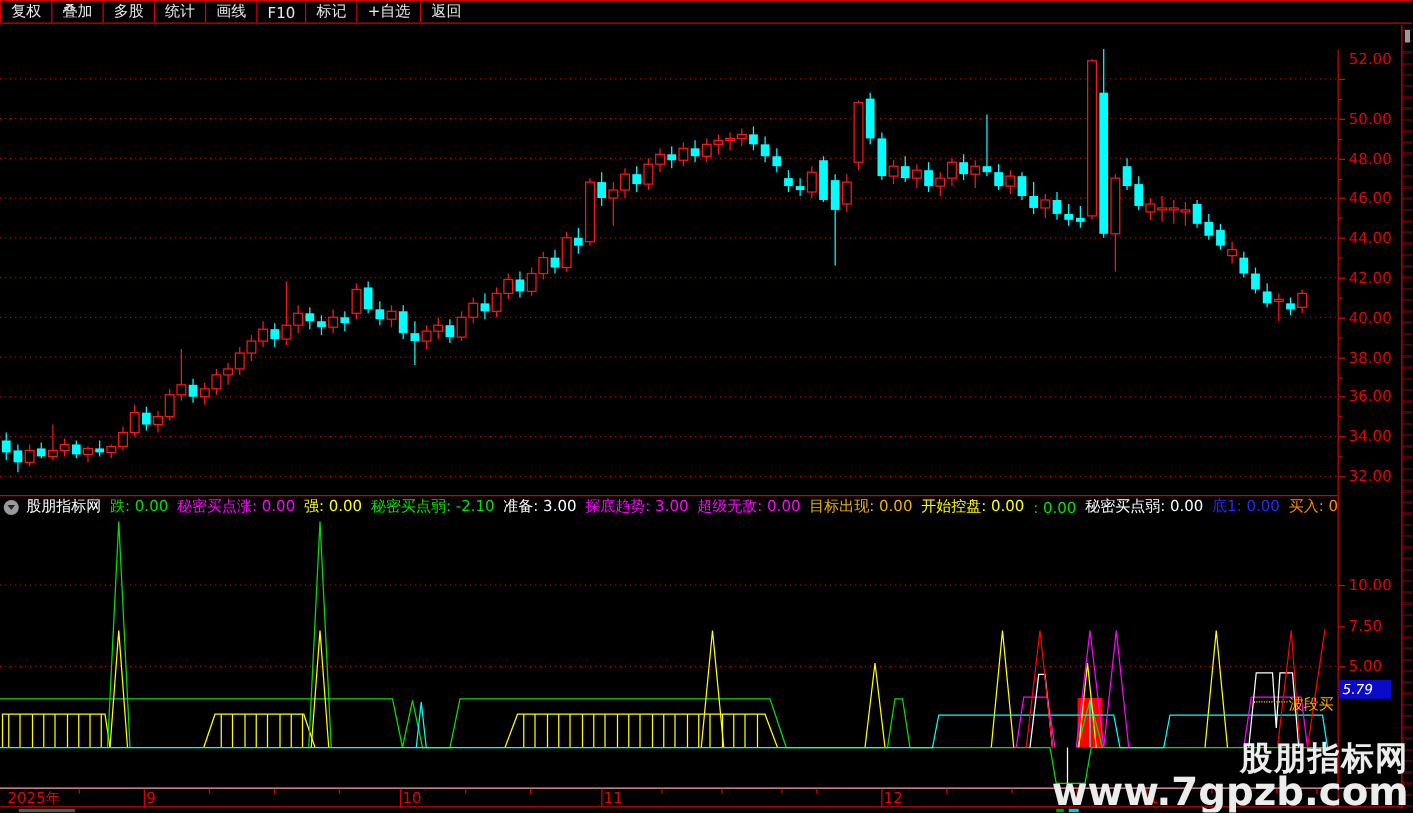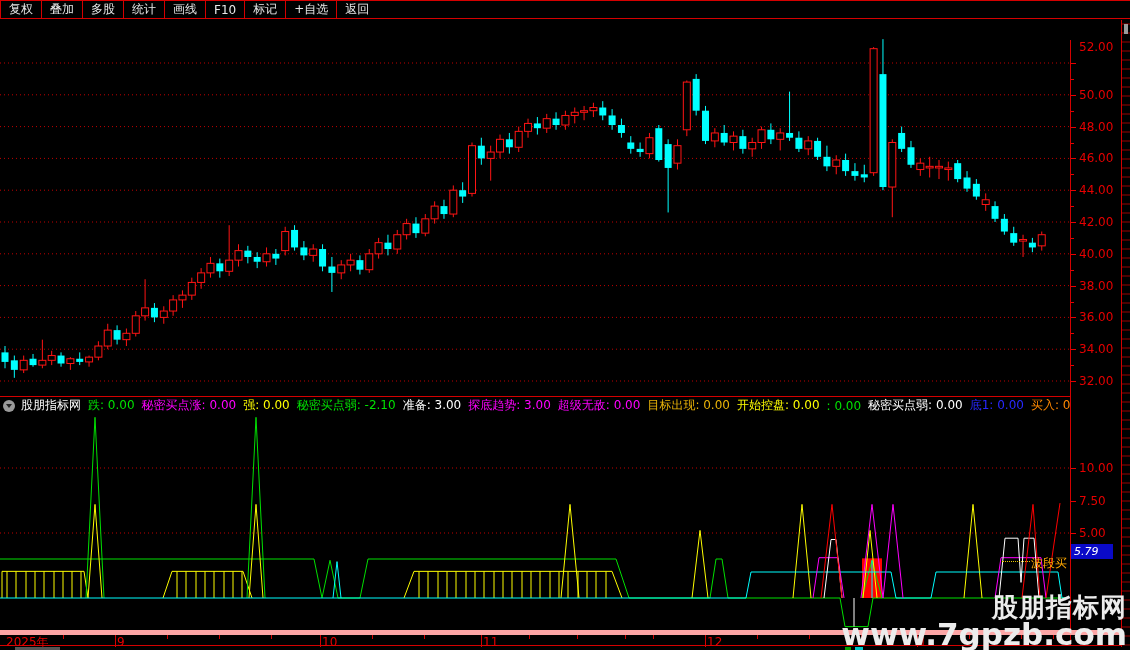--- a/index.html
+++ b/index.html
@@ -44,21 +44,21 @@
   #value-badge{position:absolute;left:0;width:42px;height:15px;background:#0a0ac8;color:#fff;
                font-size:11px;line-height:15px;padding-left:3px;box-sizing:border-box;}
   
   #right-strip{position:absolute;left:1121px;top:20px;width:9px;height:630px;border-left:1px solid #d40000;
       background:repeating-linear-gradient(180deg,#000 0 3px,#4d0000 3px 5px,#000 5px 9px);}
   #right-strip .lightmark{position:absolute;left:2px;top:4px;width:4px;height:10px;background:#9a9a9a;}
   
   #signal-leader{position:absolute;left:1002px;top:561px;width:28px;border-top:1px dotted #e8c800;}
   #signal-label{position:absolute;left:1031px;top:555px;color:#ffa800;font-size:12px;}
   
-  #date-axis{position:absolute;left:0;top:630px;width:1122px;height:16px;border-top:5px solid #fca5a5;
+  #date-axis{position:absolute;left:0;top:630px;width:1122px;height:16px;border-top:1px solid #fca5a5;
              border-bottom:1px solid #d40000;box-sizing:border-box;}
   .date-label{position:absolute;top:1px;color:#e60000;font-size:12px;line-height:13px;}
   .date-sep{position:absolute;top:0;width:1px;height:15px;background:#d40000;}
   .date-tick{position:absolute;top:0;width:1px;height:4px;background:#d40000;}
   
   #bottom-sliver{position:absolute;left:0;top:647px;width:1130px;height:3px;background:#000;}
   .sliver-frag{position:absolute;top:0;height:3px;}
   
   #watermark{position:absolute;right:3px;top:594px;text-align:right;color:#ececec;font-weight:bold;z-index:40;}
   #wm1{font-size:26px;line-height:27px;letter-spacing:1px;}

